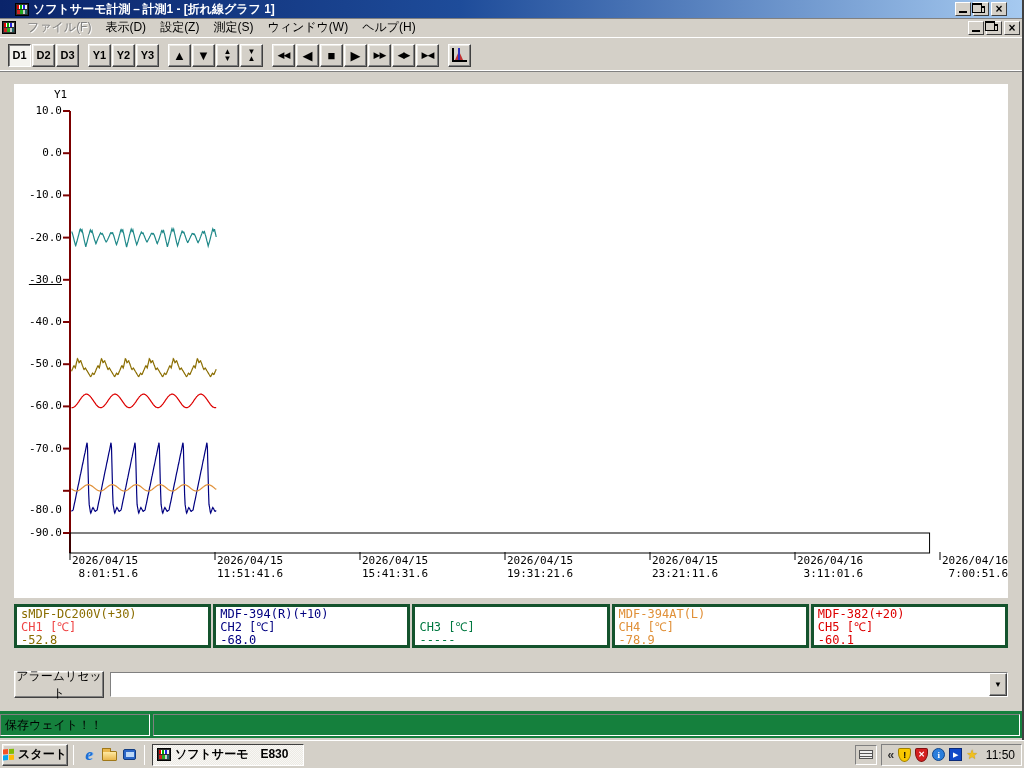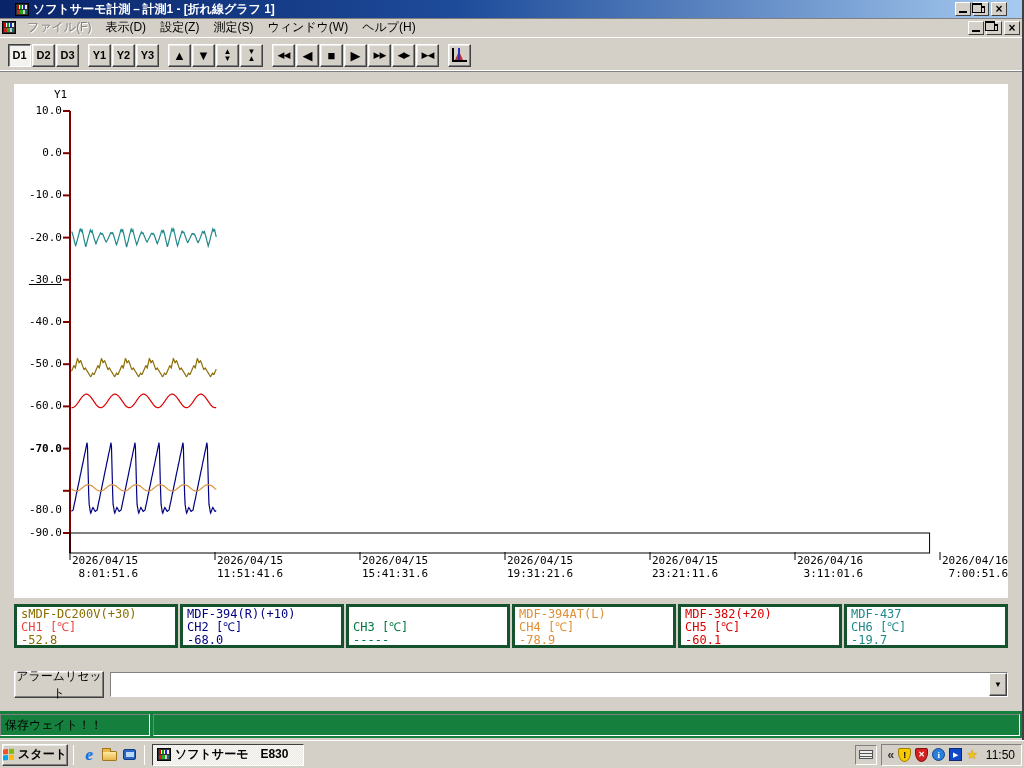--- a/index.html
+++ b/index.html
@@ -274,21 +274,21 @@
     <div class="y-axis-title">Y1</div>
     <div id="y-labels">
         <div class="ytick" style="top: 20px;">10.0</div>
         <div class="ytick" style="top: 62.2px;">0.0</div>
         <div class="ytick" style="top: 104.4px;">-10.0</div>
         <div class="ytick" style="top: 146.6px;">-20.0</div>
         <div class="ytick" style="top: 188.8px; text-decoration: underline;">-30.0</div>
         <div class="ytick" style="top: 231px;">-40.0</div>
         <div class="ytick" style="top: 273.2px;">-50.0</div>
         <div class="ytick" style="top: 315.4px;">-60.0</div>
-        <div class="ytick" style="top: 357.6px; font-weight: bold;">-70.0</div>
+        <div class="ytick" style="top: 357.6px;">-70.0</div>
         <div class="ytick" style="top: 419px;">-80.0</div>
         <div class="ytick" style="top: 442px;">-90.0</div>
       </div>
     <div id="x-labels">
         <div class="xtick" style="left: 58px;"><div>2026/04/15</div><div> 8:01:51.6</div></div>
         <div class="xtick" style="left: 203px;"><div>2026/04/15</div><div>11:51:41.6</div></div>
         <div class="xtick" style="left: 348px;"><div>2026/04/15</div><div>15:41:31.6</div></div>
         <div class="xtick" style="left: 493px;"><div>2026/04/15</div><div>19:31:21.6</div></div>
         <div class="xtick" style="left: 638px;"><div>2026/04/15</div><div>23:21:11.6</div></div>
         <div class="xtick" style="left: 783px;"><div>2026/04/16</div><div> 3:11:01.6</div></div>
@@ -315,25 +315,20 @@
     <div class="leg-box">
       <div class="leg-line" style="color: rgb(224, 144, 56);">MDF-394AT(L)</div>
       <div class="leg-line" style="color: rgb(224, 144, 56);">CH4 [℃]</div>
       <div class="leg-line" style="color: rgb(224, 144, 56);">-78.9</div>
     </div>
     <div class="leg-box">
       <div class="leg-line" style="color: rgb(221, 0, 0);">MDF-382(+20)</div>
       <div class="leg-line" style="color: rgb(221, 0, 0);">CH5 [℃]</div>
       <div class="leg-line" style="color: rgb(221, 0, 0);">-60.1</div>
     </div>
-    <div class="leg-box">
-      <div class="leg-line" style="color: rgb(30, 136, 136);">MDF-437</div>
-      <div class="leg-line" style="color: rgb(30, 136, 136);">CH6 [℃]</div>
-      <div class="leg-line" style="color: rgb(30, 136, 136);">-19.7</div>
-    </div>
   </div>
 
   <button class="alarm-btn">アラームリセット</button>
   <div class="alarm-combo">
     <input type="text" value="" style="">
     <span class="combo-drop">
         <span>▼</span>
       </span>
   </div>
 

